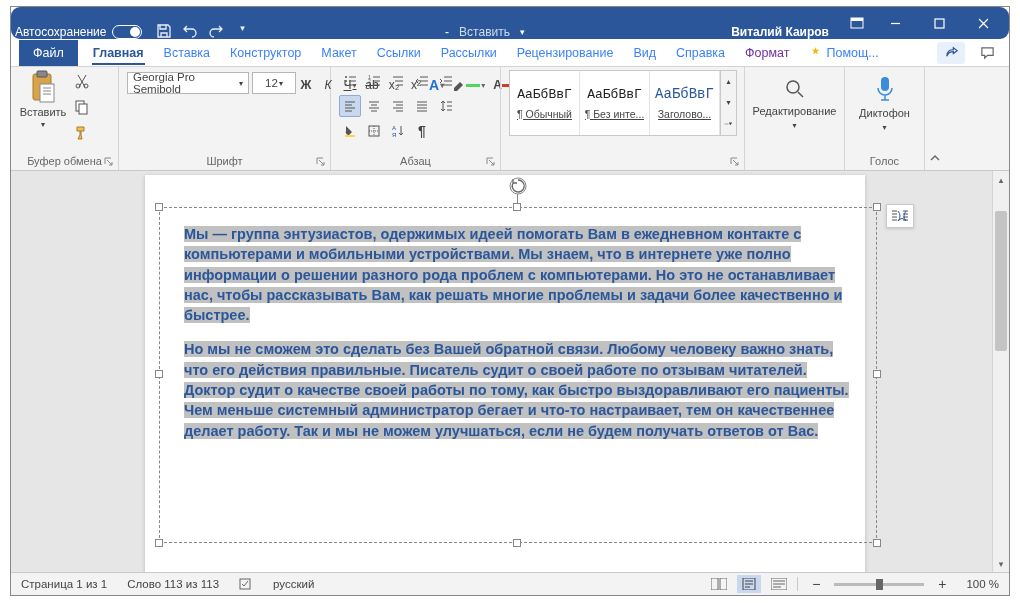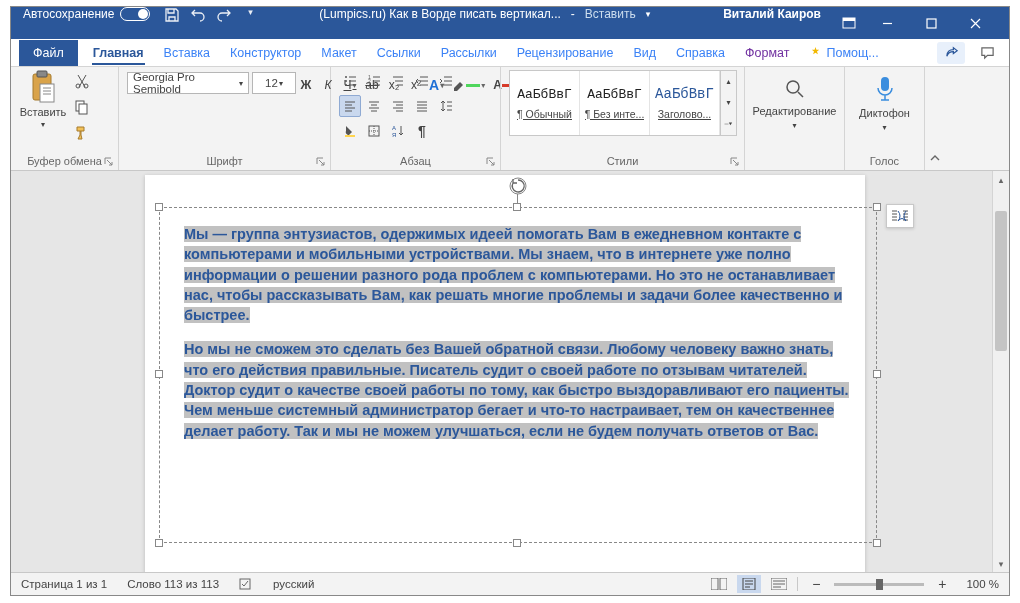--- a/index.html
+++ b/index.html
@@ -1,21 +1,21 @@
 <!DOCTYPE html>
 <html><head>
 <meta charset="utf-8">
 <style>
 * { box-sizing: border-box; margin: 0; padding: 0; font-family: 'Segoe UI', Tahoma, sans-serif; }
 body { background: #fff; width: 1020px; height: 603px; overflow: hidden; position: relative; }
 
 .window { border: 1px solid #888; width: 1000px; height: 590px; margin: 6px auto 0; background: #fff; display: flex; flex-direction: column; position: relative; }
 
 
-.titlebar { background: #2b579a; height: 32px; display: flex; align-items: flex-start; color: #fff; font-size: 12px; padding: 0 12px; }
+.titlebar { background: #2b579a; height: 32px; display: flex; align-items: flex-end; color: #fff; font-size: 12px; padding: 0 4px; border-radius: 9px; }
 .titlebar .autosave { display: flex; align-items: center; gap: 6px; }
 .toggle { width: 30px; height: 14px; border: 1px solid #fff; border-radius: 8px; position: relative; background: #2b579a; }
 .toggle .knob { width: 10px; height: 10px; background: #fff; border-radius: 50%; position: absolute; right: 1px; top: 1px; }
 .titlebar .qat { display: flex; gap: 10px; margin-left: 14px; }
 .qat-icon { width: 16px; height: 16px; color: #fff; opacity: .9; cursor: pointer; }
 .titlebar .doc-title { flex: 1; text-align: center; display: flex; justify-content: center; gap: 10px; align-items: center; }
 .titlebar .doc-title .name { white-space: nowrap; overflow: hidden; text-overflow: ellipsis; max-width: 260px; }
 .titlebar .saved { color: #cde; }
 .titlebar .user { margin: 0 12px; font-weight: bold; }
 .win-btns { display: flex; }
@@ -133,21 +133,20 @@
           </svg>
         </div>
       <div class="qat-icon">
           <svg width="16" height="16" viewBox="0 0 16 16">
             <path fill="none" stroke="#fff" stroke-width="1.3" d="M11 3l3 3-3 3 M14 6H6a4 4 0 0 0 0 8"></path>
           </svg>
         </div>
       <div class="qat-icon" style="font-size:9px;text-align:center">▾</div>
     </div>
     <div class="doc-title">
-      <span class="name">(Lumpics.ru) Как в Ворде писать вертикал...</span>
       <span>-</span>
       <span class="saved">Вставить</span>
       <span style="font-size:9px">▾</span>
     </div>
     <span class="user">Виталий Каиров</span>
     <div class="ribbon-display">
         <svg width="14" height="14" viewBox="0 0 14 14">
           <rect x="1" y="2" width="12" height="10" fill="none" stroke="#fff"></rect>
           <rect x="1" y="2" width="12" height="3" fill="#fff"></rect>
         </svg>
@@ -410,21 +409,20 @@
               <span class="sample">АаБбВвГ</span>
               <span class="lbl">Заголово...</span>
             </div>
           <div class="styles-more">
             <div>▴</div>
             <div>▾</div>
             <div>⎯▾</div>
           </div>
         </div>
       </div>
-      <div class="group-label">Стили</div>
       <div class="launcher">
           <svg width="10" height="10">
             <path d="M1 1h6M1 1v6M3 3l5 5M8 5v3H5" stroke="#888" fill="none"></path>
           </svg>
         </div>
     </div>
 
     <div class="group" style="width:100px">
       <div class="group-body" style="justify-content:center">
         <div class="bigbtn">

